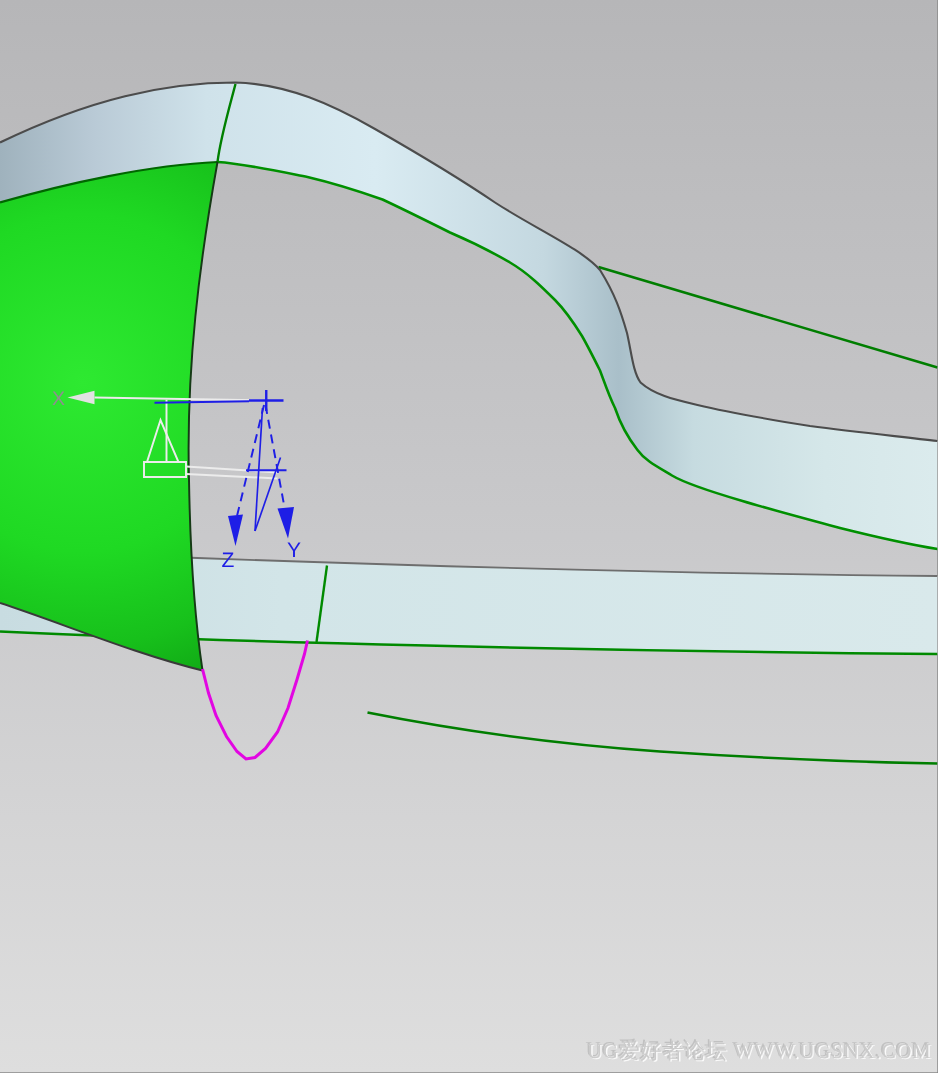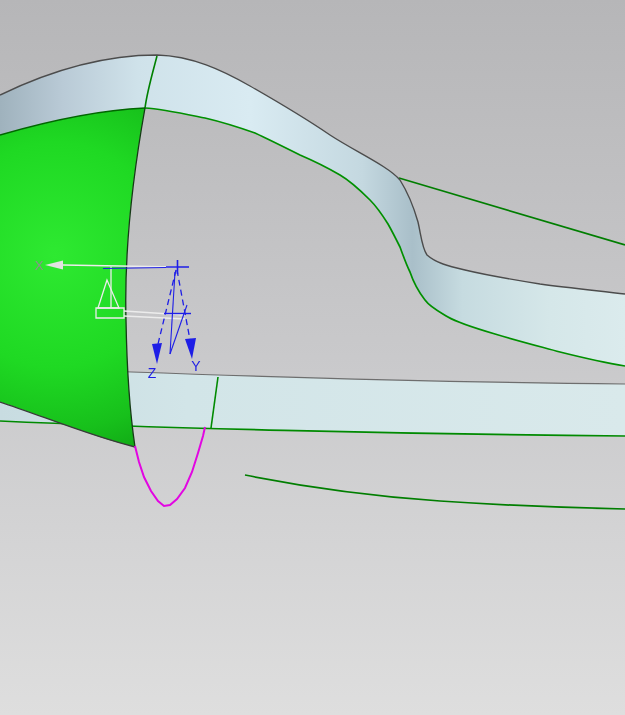--- a/index.html
+++ b/index.html
@@ -161,13 +161,14 @@
       <path d="M175,272 L170,354" stroke-width="1.1"></path>
       <path d="M170,354 L187,305" stroke-width="1.1"></path>
       <path d="M164,313.5 L191,313.5" stroke-width="1.4"></path>
       <polygon points="152,344 162,343 157,364" stroke="none" fill="#1e1ee6"></polygon>
       <polygon points="185,339 196,338 192,359" stroke="none" fill="#1e1ee6"></polygon>
       <text x="152" y="378" text-anchor="middle" stroke="none" class="axis-label" fill="#1e1ee6">Z</text>
       <text x="196" y="371" text-anchor="middle" stroke="none" class="axis-label" fill="#1e1ee6">Y</text>
     </g>
   </svg>
 
+  <div class="watermark">UG爱好者论坛 WWW.UGSNX.COM</div>
 </div>
 
 </body></html>

